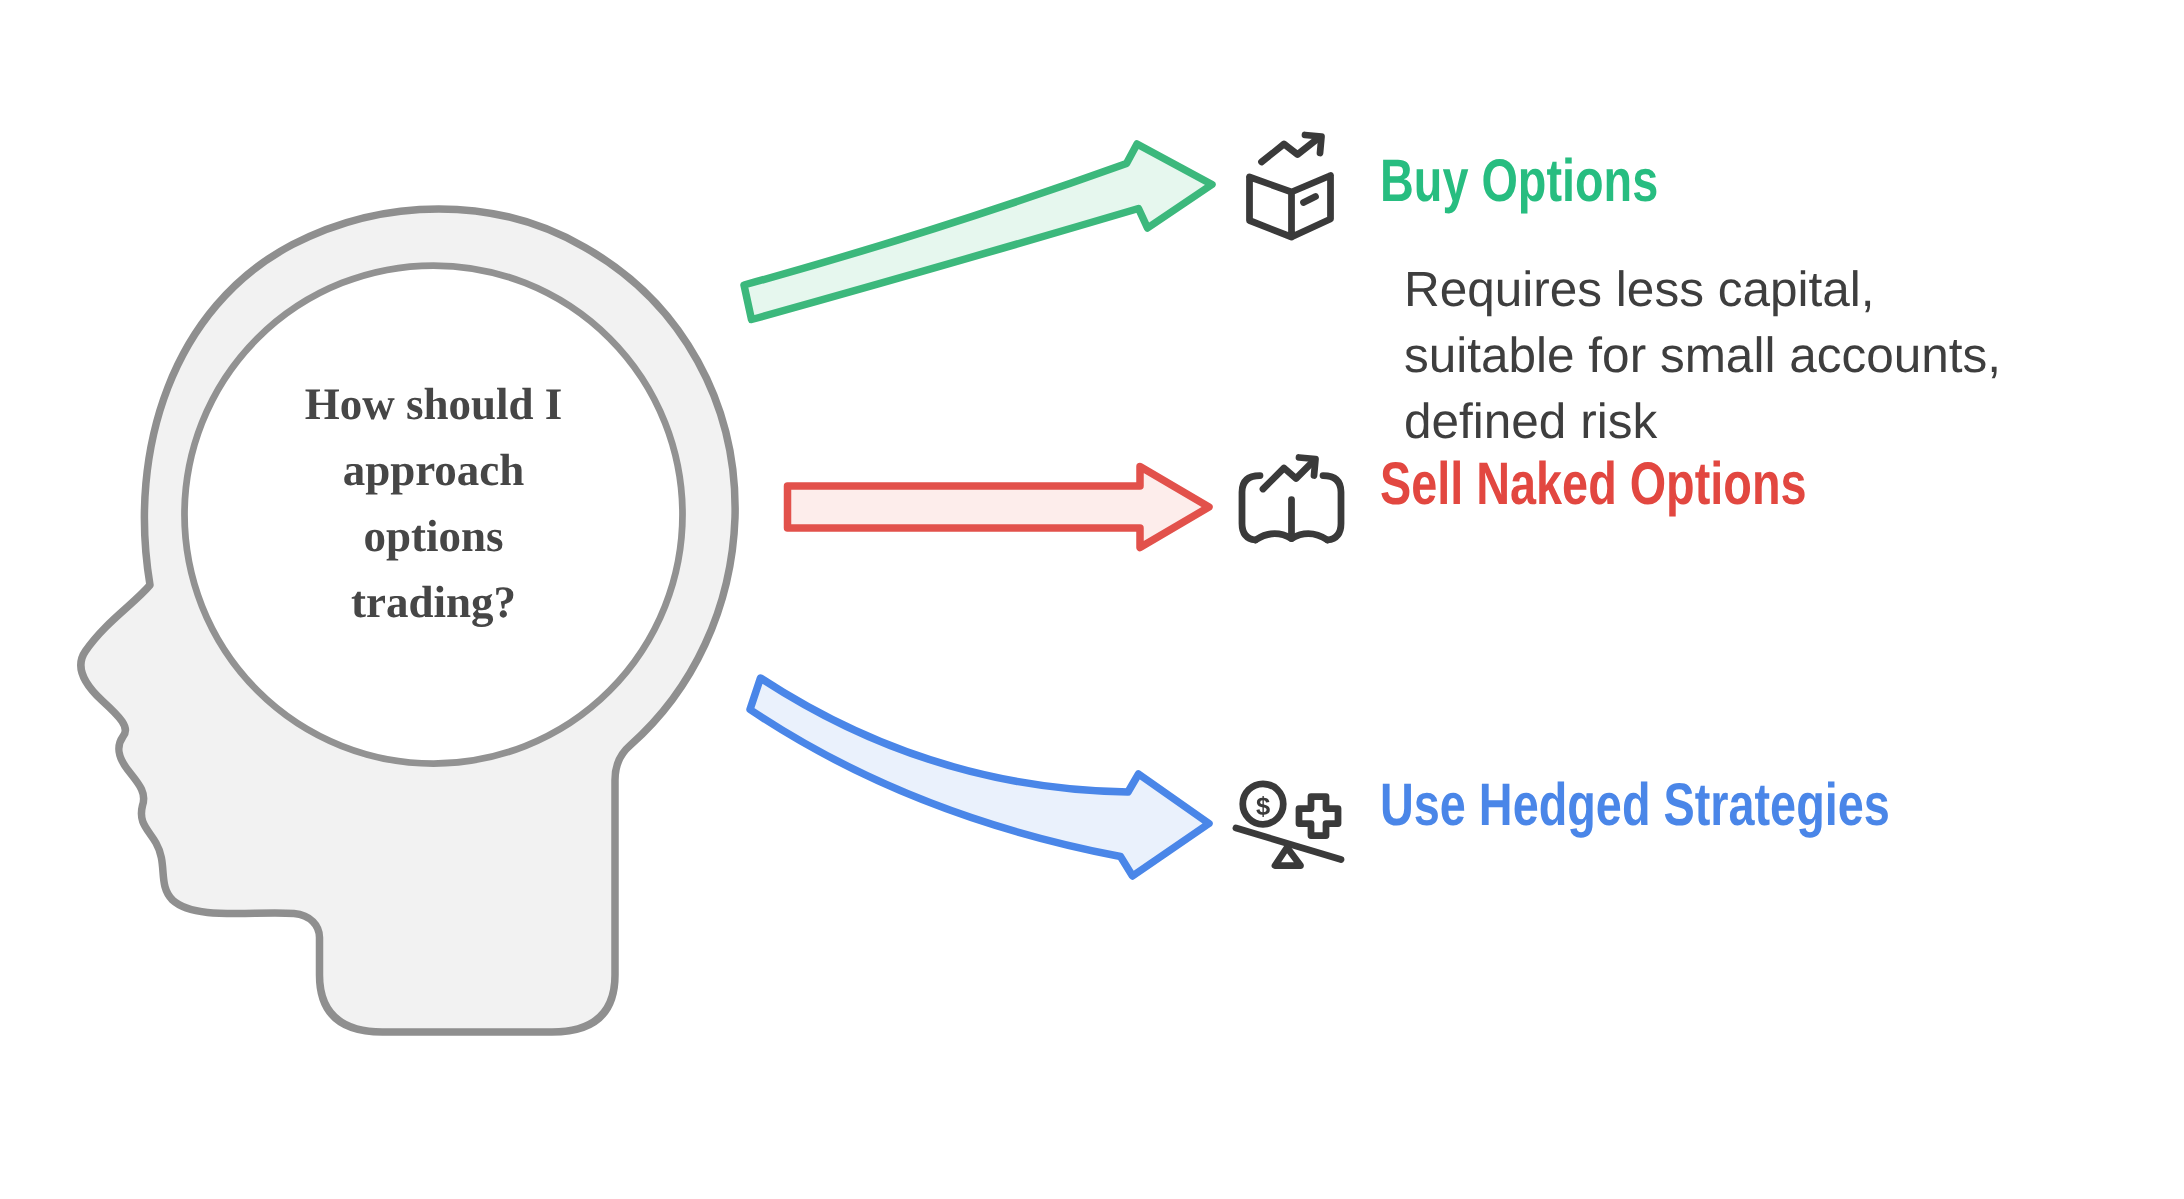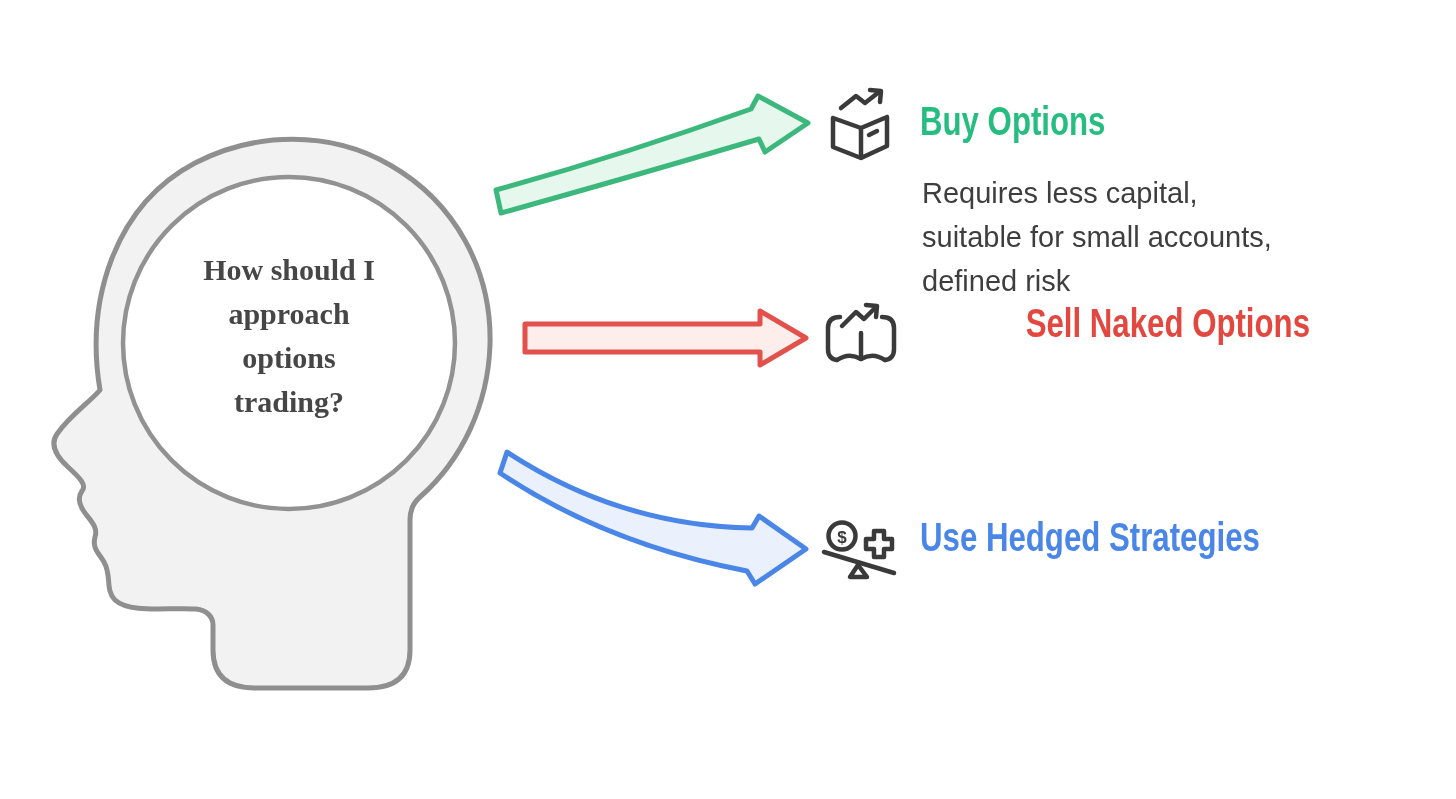--- a/index.html
+++ b/index.html
@@ -14,25 +14,25 @@
     text-align:center; font-size:30px; font-weight:bold; line-height:44px;
     color:#464646; white-space:pre-line;font-family:Liberation Serif, serif;
   }
 
   .option { position:absolute; left:920px; width:500px; }
   .option h2 {
     margin:0; font-size:40px; font-weight:bold; line-height:40px;
     white-space:nowrap; transform:scaleX(0.78); transform-origin:0 0;
   }
   .option p {
-    margin:30px 0 0 2px; font-size:29px; line-height:44px;
+    margin:30px 0 0 16px; font-size:33px; line-height:44px;
     color:#3e3e3e; white-space:pre-line;
   }
   .opt-1 { top:101px; }
-  .opt-2 { top:303px;text-align:right; }
+  .opt-2 { top:303px; }
   .opt-3 { top:517px; }
 </style>
 </head>
 <body>
 
 <div class="canvas">
 
   <svg class="scene" width="1456" height="799" viewBox="0 0 1456 799">
 
     <g>

